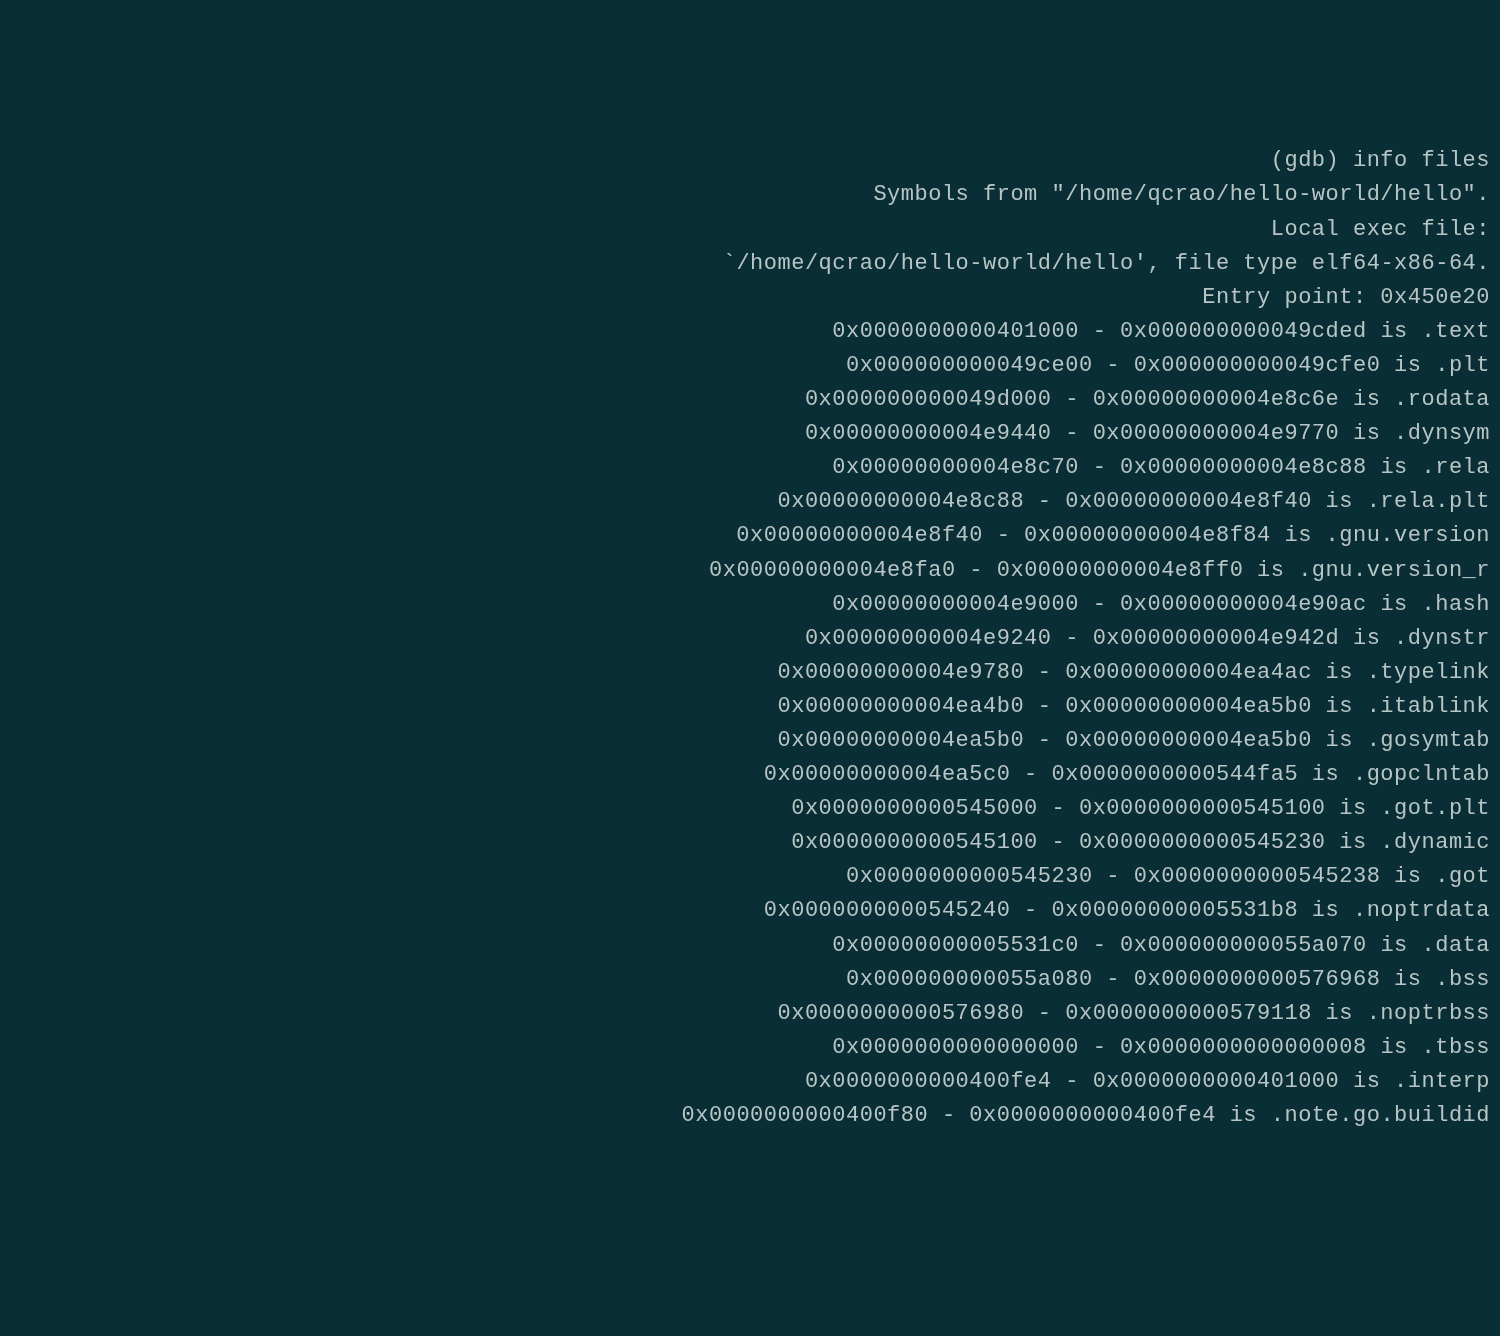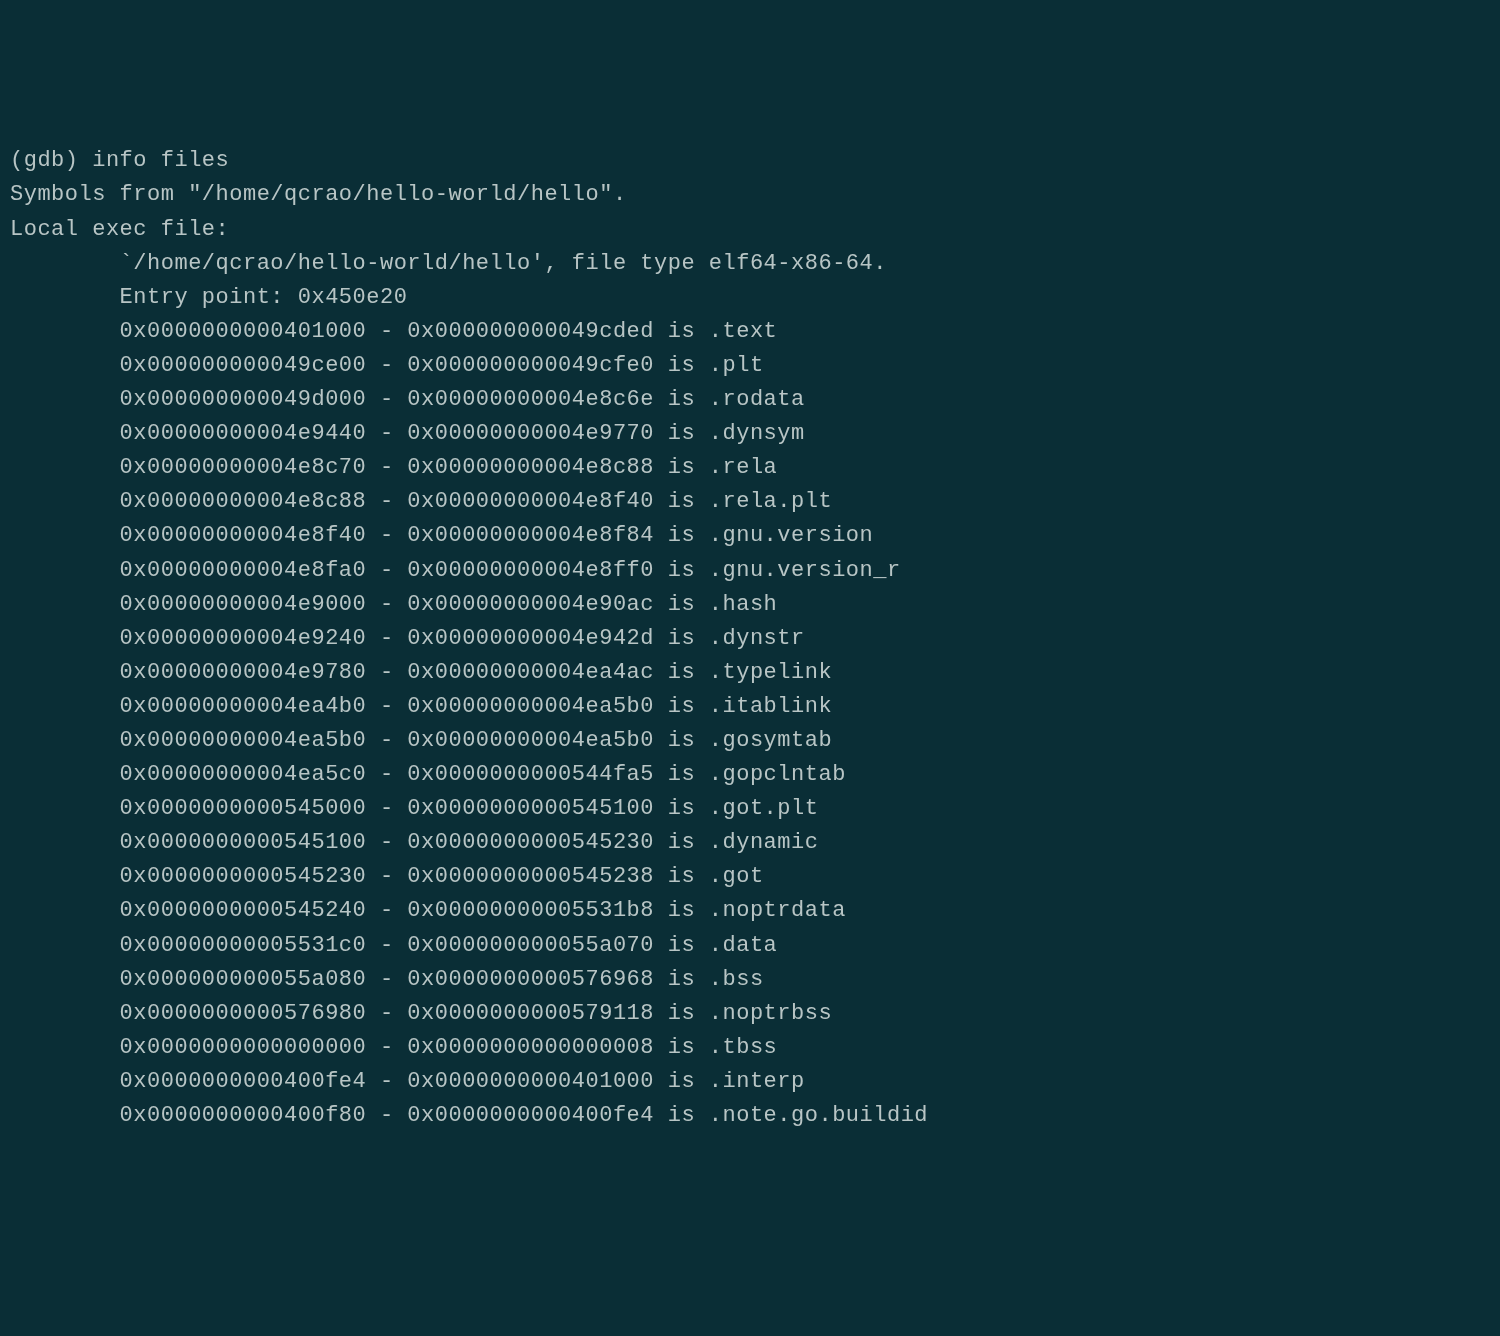--- a/index.html
+++ b/index.html
@@ -12,20 +12,21 @@
       color: #b8c5c5;
       font-family: 'Menlo', 'Monaco', 'Courier New', monospace;
       font-size: 22px;
       line-height: 1.55;
       padding: 8px 10px;
       white-space: pre;
       letter-spacing: 0.5px;
     }
     .terminal-output {
       display: block;
+      text-align: right;
     }
     .gdb-line {
       display: block;
     }
   </style>
 </head>
 <body>
 
 
 

